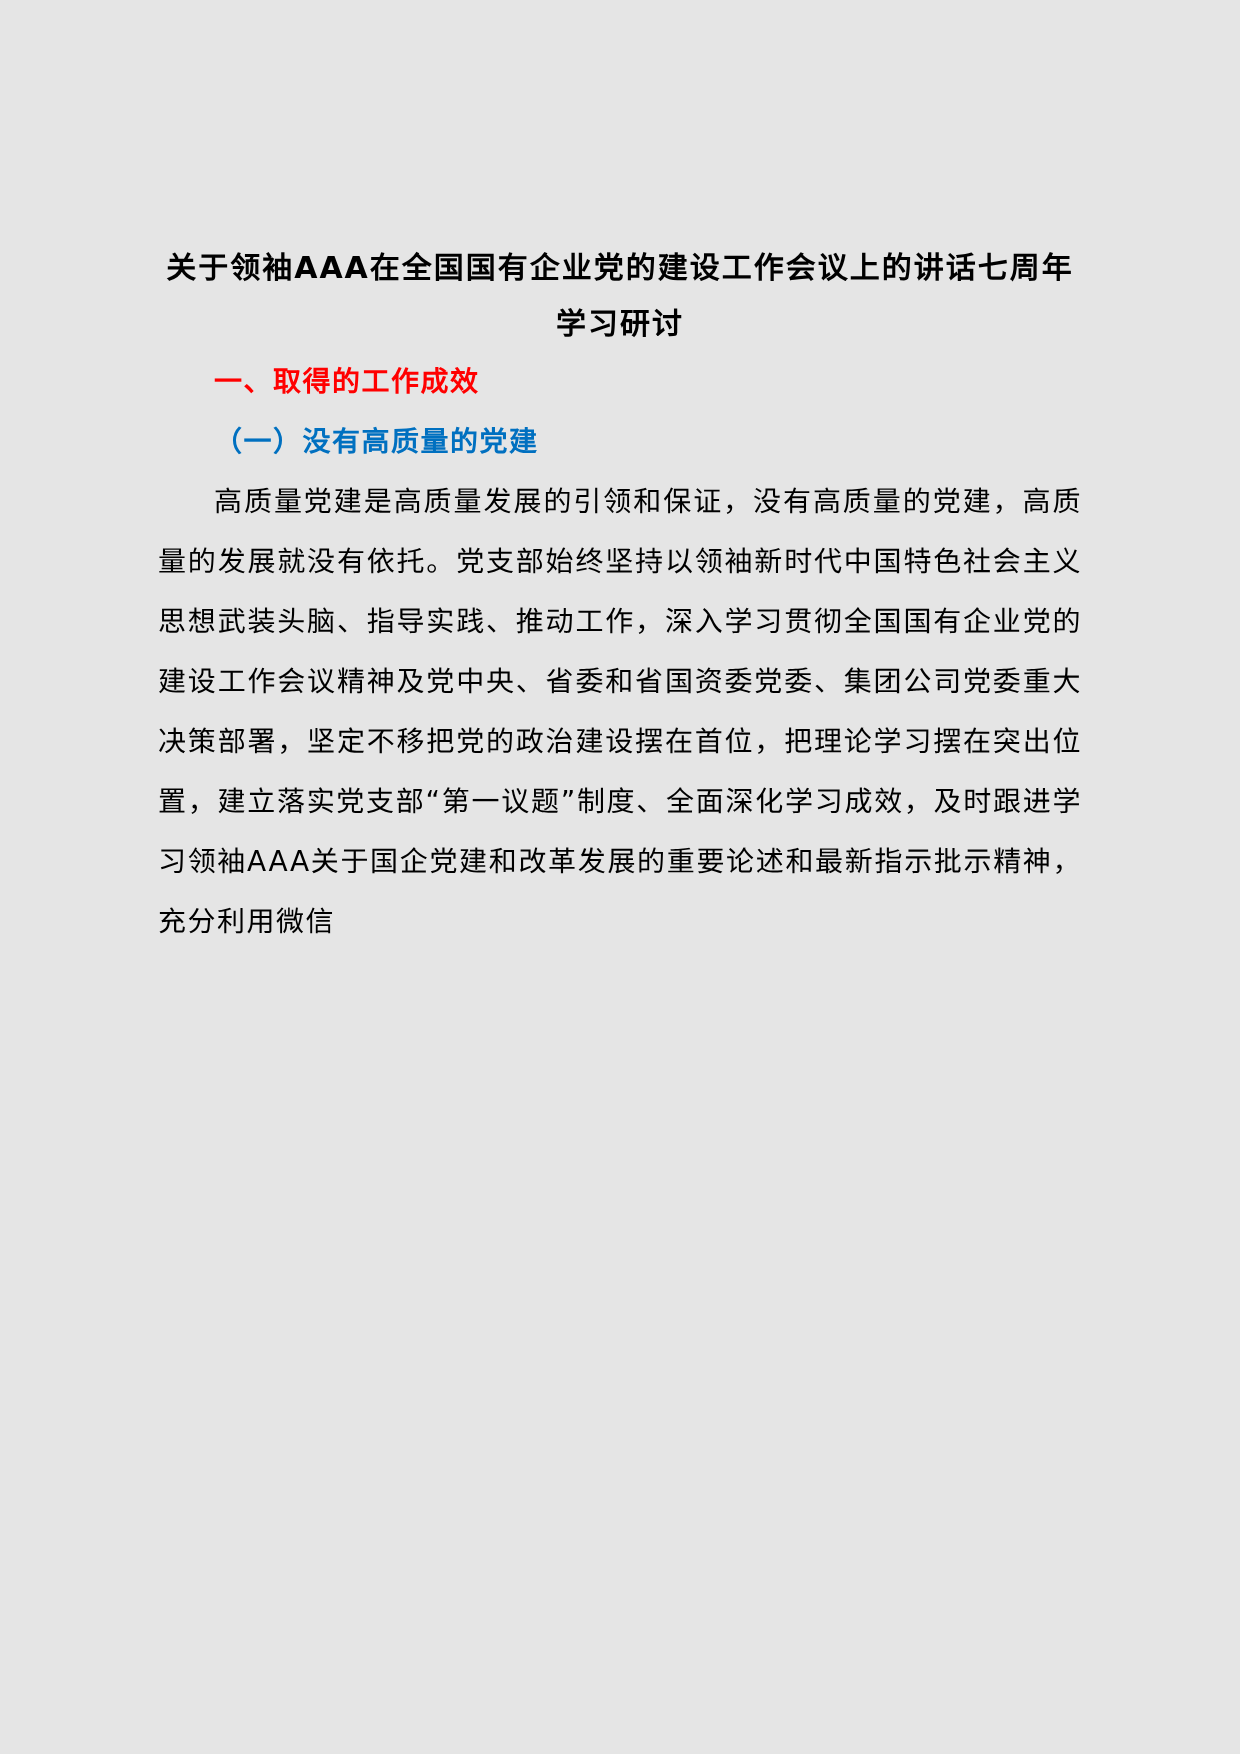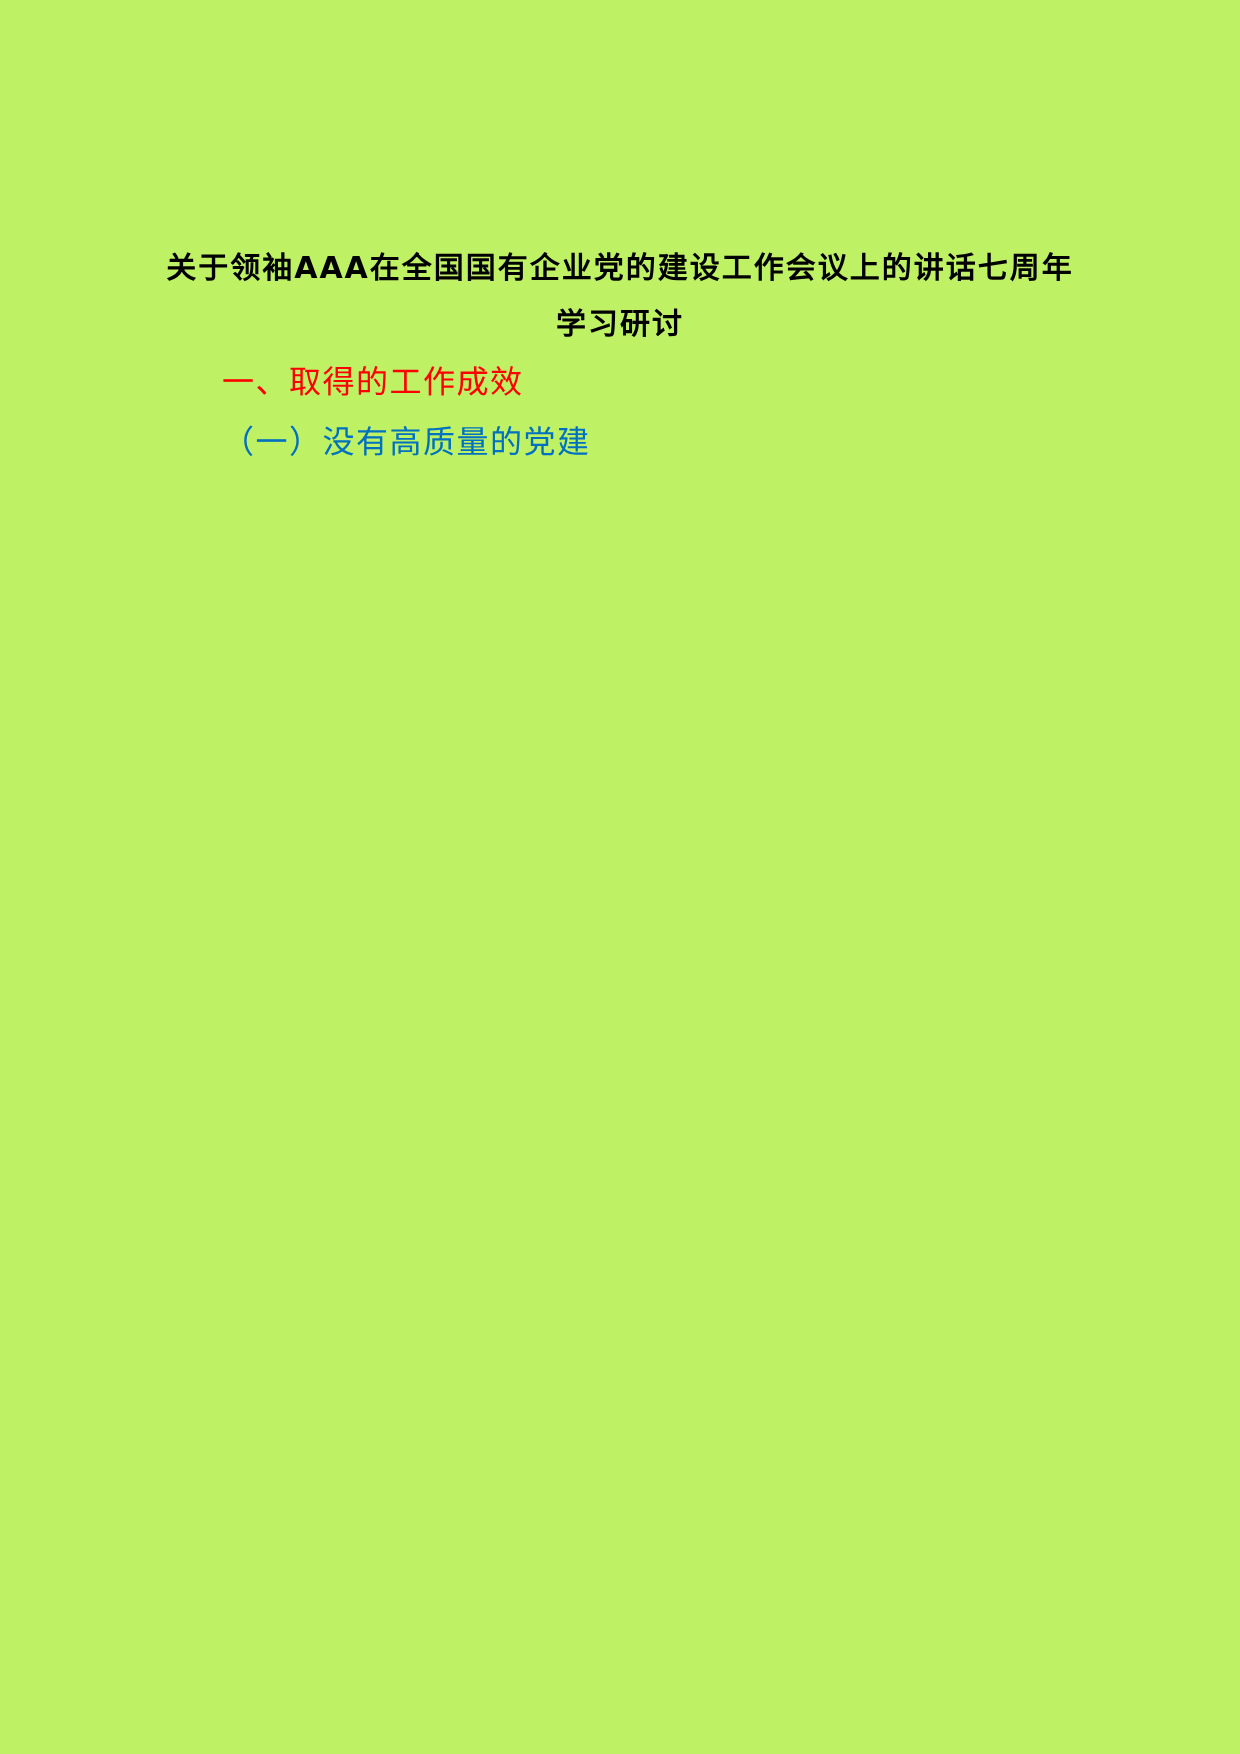--- a/index.html
+++ b/index.html
@@ -5,21 +5,21 @@
   html, body {
     margin: 0;
     padding: 0;
     background: #ffffff;
   }
   .page {
     position: relative;
     width: 1240px;
     height: 1754px;
     margin: 0 auto;
-    background: #bef264;
+    background: #e5e5e5;
     box-sizing: border-box;
     padding: 240px 158px 0 158px;
     font-family: "DejaVu Sans", "Liberation Sans", sans-serif;
     color: #000000;
     overflow: hidden;
   }
   .doc-title {
     font-size: 30px;
     font-weight: bold;
     line-height: 56px;
@@ -36,35 +36,36 @@
     text-align: justify;
     text-indent: 2em;
     color: #000000;
     word-break: break-all;
   }
   .body-para.flow {
     margin-top: 0;
   }
   .sec-heading {
     margin: 0;
-    font-size: 32px;
+    font-size: 28px;
     line-height: 60px;
     letter-spacing: 1.5px;
     text-indent: 2em;
-    font-weight: normal;
+    font-weight: bold;
   }
   .sec-heading.red   { color: #FF0000; }
   .sec-heading.blue  { color: #0070C0; }
 </style>
 </head>
 <body>
 
 <div class="page">
 
   <h1 class="doc-title">关于领袖AAA在全国国有企业党的建设工作会议上的讲话七周年学习研讨</h1>
 
 
   <h2 class="sec-heading red">一、取得的工作成效</h2>
 
   <h3 class="sec-heading blue">（一）没有高质量的党建</h3>
 
+  <p class="body-para flow">高质量党建是高质量发展的引领和保证，没有高质量的党建，高质量的发展就没有依托。党支部始终坚持以领袖新时代中国特色社会主义思想武装头脑、指导实践、推动工作，深入学习贯彻全国国有企业党的建设工作会议精神及党中央、省委和省国资委党委、集团公司党委重大决策部署，坚定不移把党的政治建设摆在首位，把理论学习摆在突出位置，建立落实党支部“第一议题”制度、全面深化学习成效，及时跟进学习领袖AAA关于国企党建和改革发展的重要论述和最新指示批示精神，充分利用微信</p>
 
 </div>
 
 </body></html>

